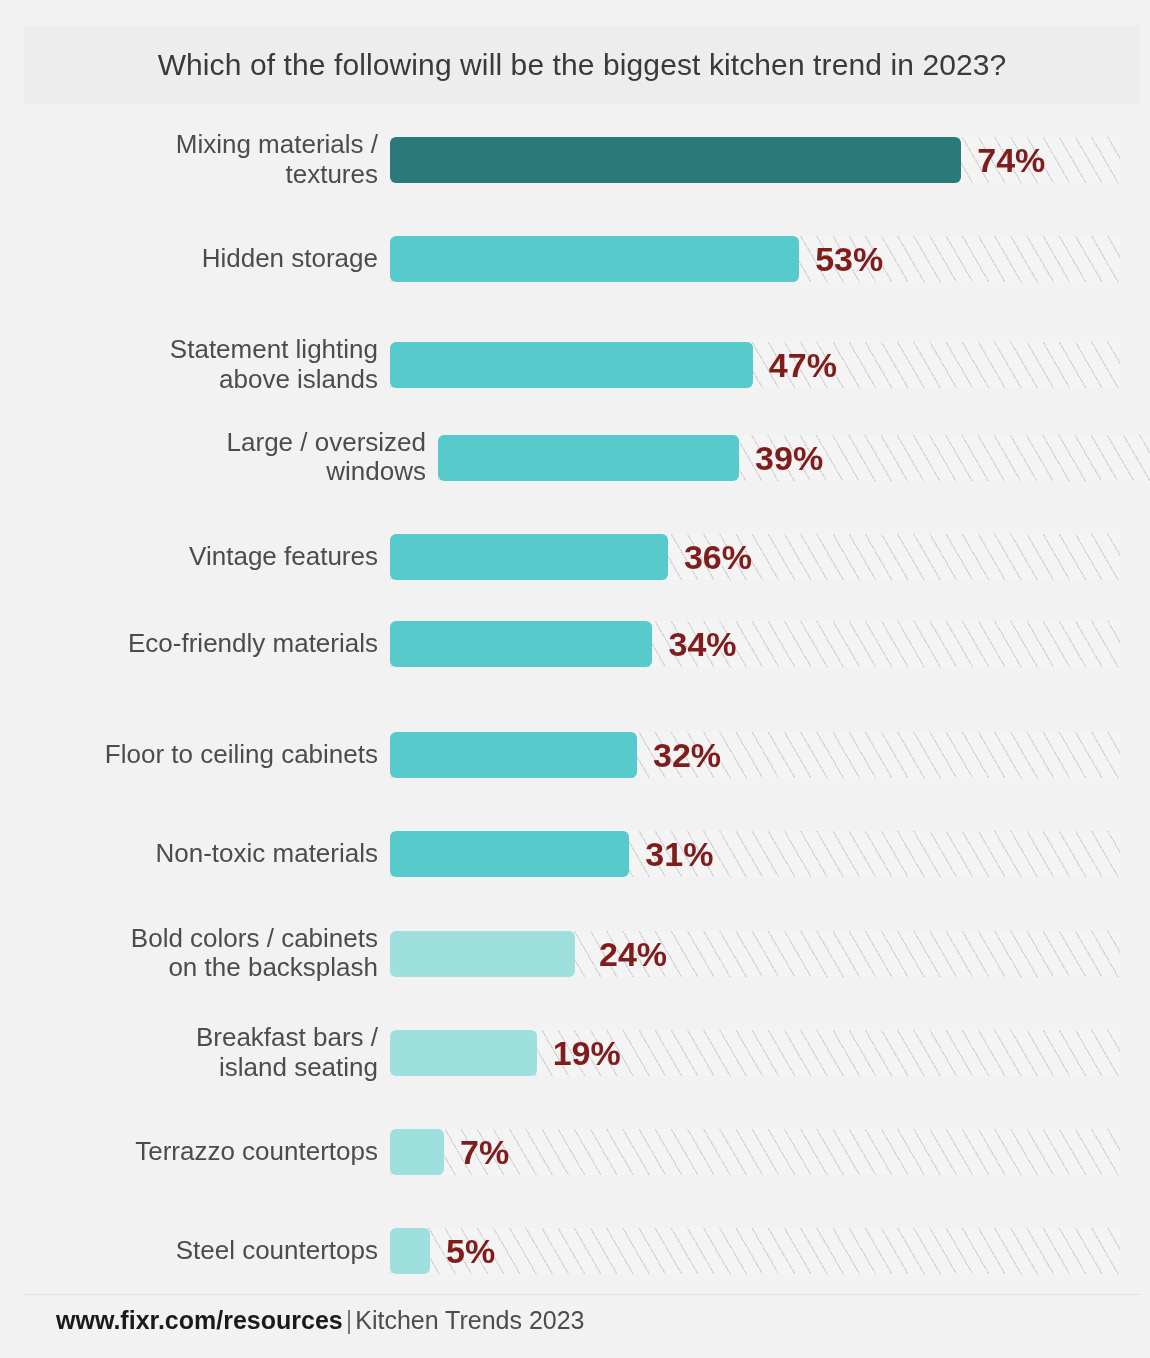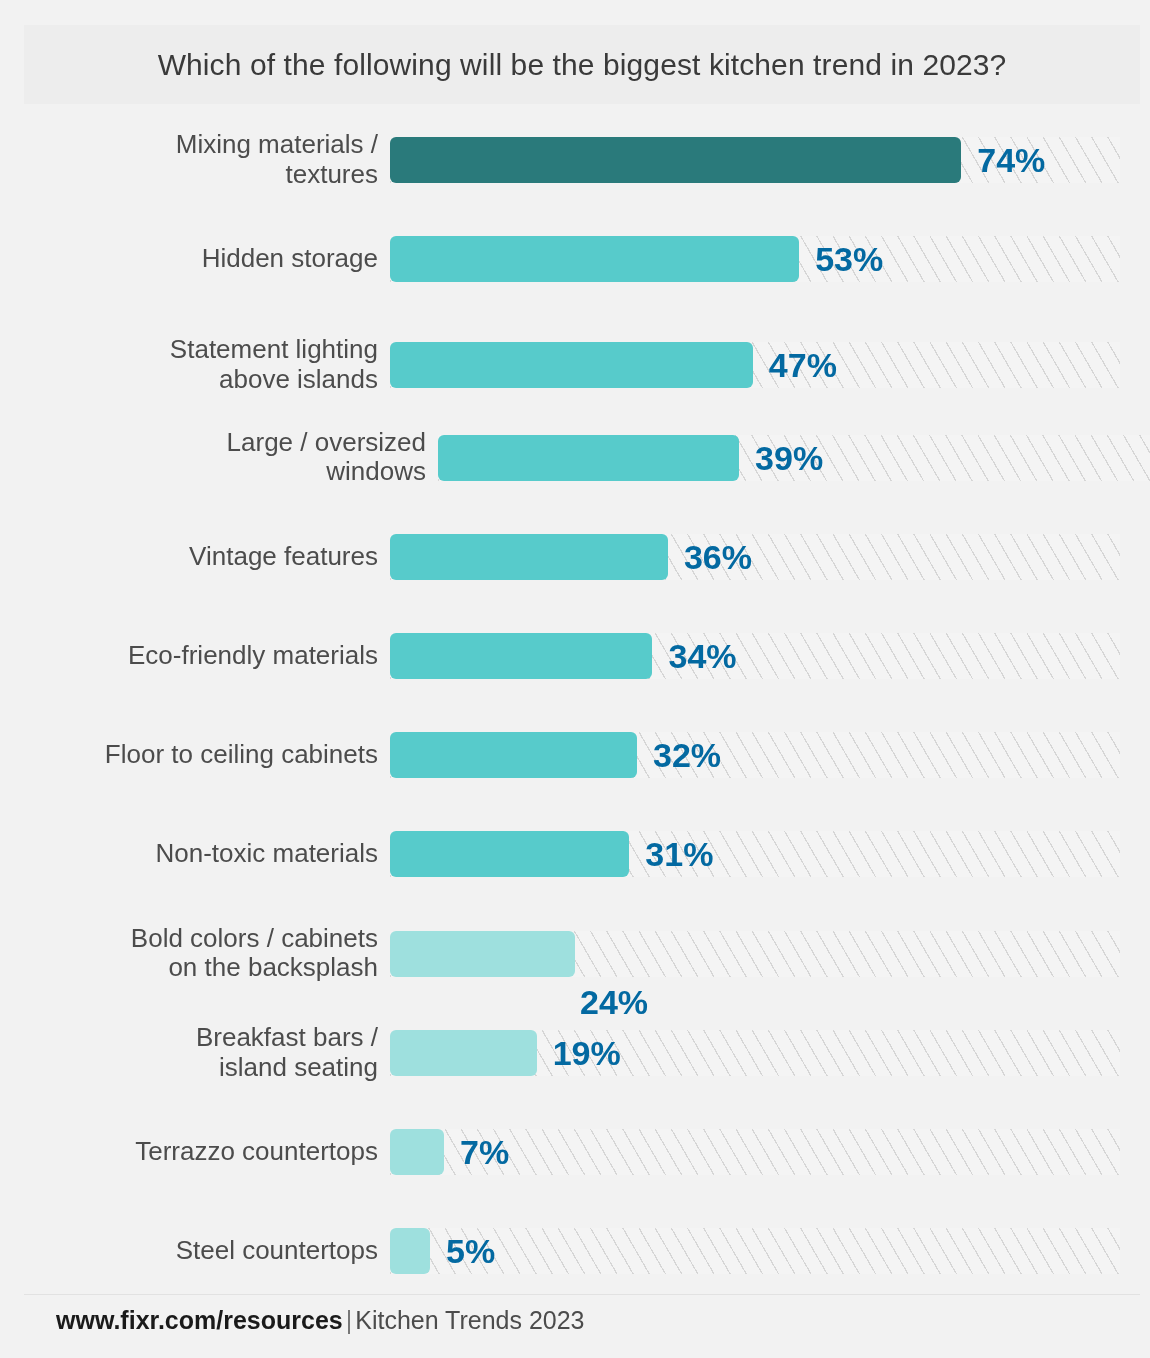--- a/index.html
+++ b/index.html
@@ -104,21 +104,21 @@
   .bar.tone-dark  { background: #2A7A7B; }
   .bar.tone-mid   { background: #57CBCB; }
   .bar.tone-light { background: #9EE0DE; }
 
   .bar-value {
     position: absolute;
     top: 50%;
     transform: translateY(-50%);
     font-size: 34px;
     font-weight: 700;
-    color: #0369a1;
+    color: #7f1d1d;
     font-family: "Liberation Sans", sans-serif;
     white-space: nowrap;
   }
 
   
   .footer-rule {
     position: absolute;
     left: 24px;
     top: 1294px;
     width: 1116px;
@@ -184,21 +184,21 @@
         <div class="track" style="width: 730px;"></div>
         <div class="bar tone-mid" style="width: 301.08px;"></div>
         <div class="bar-value" style="left: 707.08px;">39%</div>
       </div>
       <div class="row" style="top: 420.8px;">
         <div class="row-label">Vintage features</div>
         <div class="track" style="width: 730px;"></div>
         <div class="bar tone-mid" style="width: 277.92px;"></div>
         <div class="bar-value" style="left: 683.92px;">36%</div>
       </div>
-      <div class="row" style="top: 520px;">
+      <div class="row" style="top: 508px;">
         <div class="row-label">Eco-friendly materials</div>
         <div class="track" style="width: 730px;"></div>
         <div class="bar tone-mid" style="width: 262.48px;"></div>
         <div class="bar-value" style="left: 668.48px;">34%</div>
       </div>
       <div class="row" style="top: 619.2px;">
         <div class="row-label">Floor to ceiling cabinets</div>
         <div class="track" style="width: 730px;"></div>
         <div class="bar tone-mid" style="width: 247.04px;"></div>
         <div class="bar-value" style="left: 653.04px;">32%</div>
@@ -207,21 +207,21 @@
         <div class="row-label">Non-toxic materials</div>
         <div class="track" style="width: 730px;"></div>
         <div class="bar tone-mid" style="width: 239.32px;"></div>
         <div class="bar-value" style="left: 645.32px;">31%</div>
       </div>
       <div class="row" style="top: 817.6px;">
         <div class="row-label">Bold colors / cabinets
 on the backsplash</div>
         <div class="track" style="width: 730px;"></div>
         <div class="bar tone-light" style="width: 185.28px;"></div>
-        <div class="bar-value" style="left: 580px; margin-top: 48px;">24%</div>
+        <div class="bar-value" style="left: 599px;">24%</div>
       </div>
       <div class="row" style="top: 916.8px;">
         <div class="row-label">Breakfast bars /
 island seating</div>
         <div class="track" style="width: 730px;"></div>
         <div class="bar tone-light" style="width: 146.68px;"></div>
         <div class="bar-value" style="left: 552.68px;">19%</div>
       </div>
       <div class="row" style="top: 1016px;">
         <div class="row-label">Terrazzo countertops</div>

